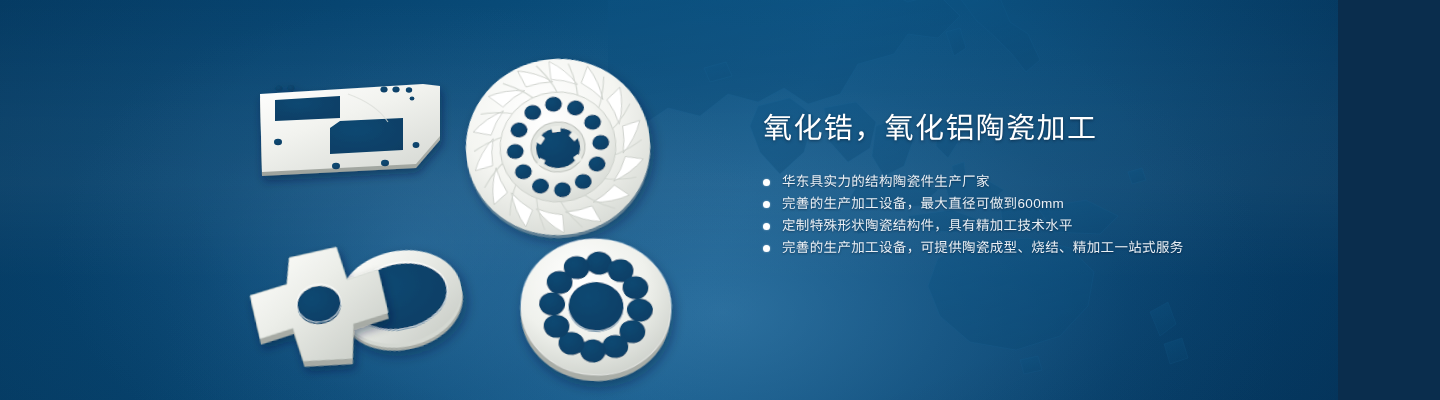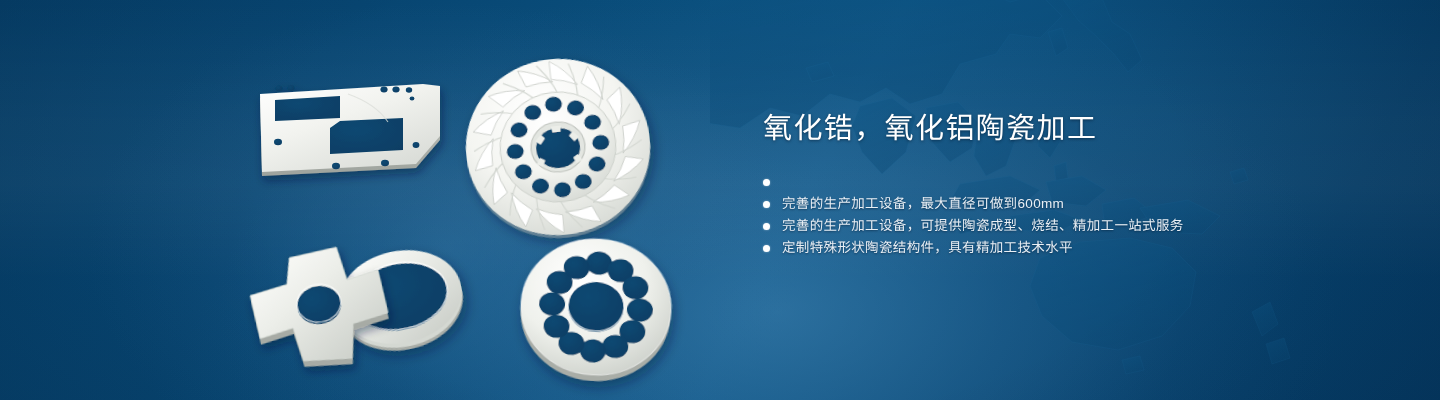--- a/index.html
+++ b/index.html
@@ -8,21 +8,21 @@
     padding: 0;
     background: #0a2d4d;
   }
   body {
     font-family: "Liberation Sans", "DejaVu Sans", sans-serif;
   }
 
   
   #banner {
     position: relative;
-    width: 1440px;
+    width: 1338px;
     height: 400px;
     overflow: hidden;
     background: #0f172a;
   }
 
   
   .bg-layer {
     position: absolute;
     inset: 0;
     pointer-events: none;
@@ -387,29 +387,30 @@
       </g>
     </svg>
   </div>
 
   <div id="copy">
     <h1 id="headline">氧化锆，氧化铝陶瓷加工</h1>
 
     <ul id="bullets">
       <li class="bullet-row">
         <span class="bullet-dot"></span>
+        <span class="bullet-text">华东具实力的结构陶瓷件生产厂家</span>
       </li>
       <li class="bullet-row">
         <span class="bullet-dot"></span>
         <span class="bullet-text">完善的生产加工设备，最大直径可做到600mm</span>
       </li>
       <li class="bullet-row">
         <span class="bullet-dot"></span>
-        <span class="bullet-text">完善的生产加工设备，可提供陶瓷成型、烧结、精加工一站式服务</span>
+        <span class="bullet-text">定制特殊形状陶瓷结构件，具有精加工技术水平</span>
       </li>
       <li class="bullet-row">
         <span class="bullet-dot"></span>
-        <span class="bullet-text">定制特殊形状陶瓷结构件，具有精加工技术水平</span>
+        <span class="bullet-text">完善的生产加工设备，可提供陶瓷成型、烧结、精加工一站式服务</span>
       </li>
     </ul>
   </div>
 
 </div>
 
 </body></html>

